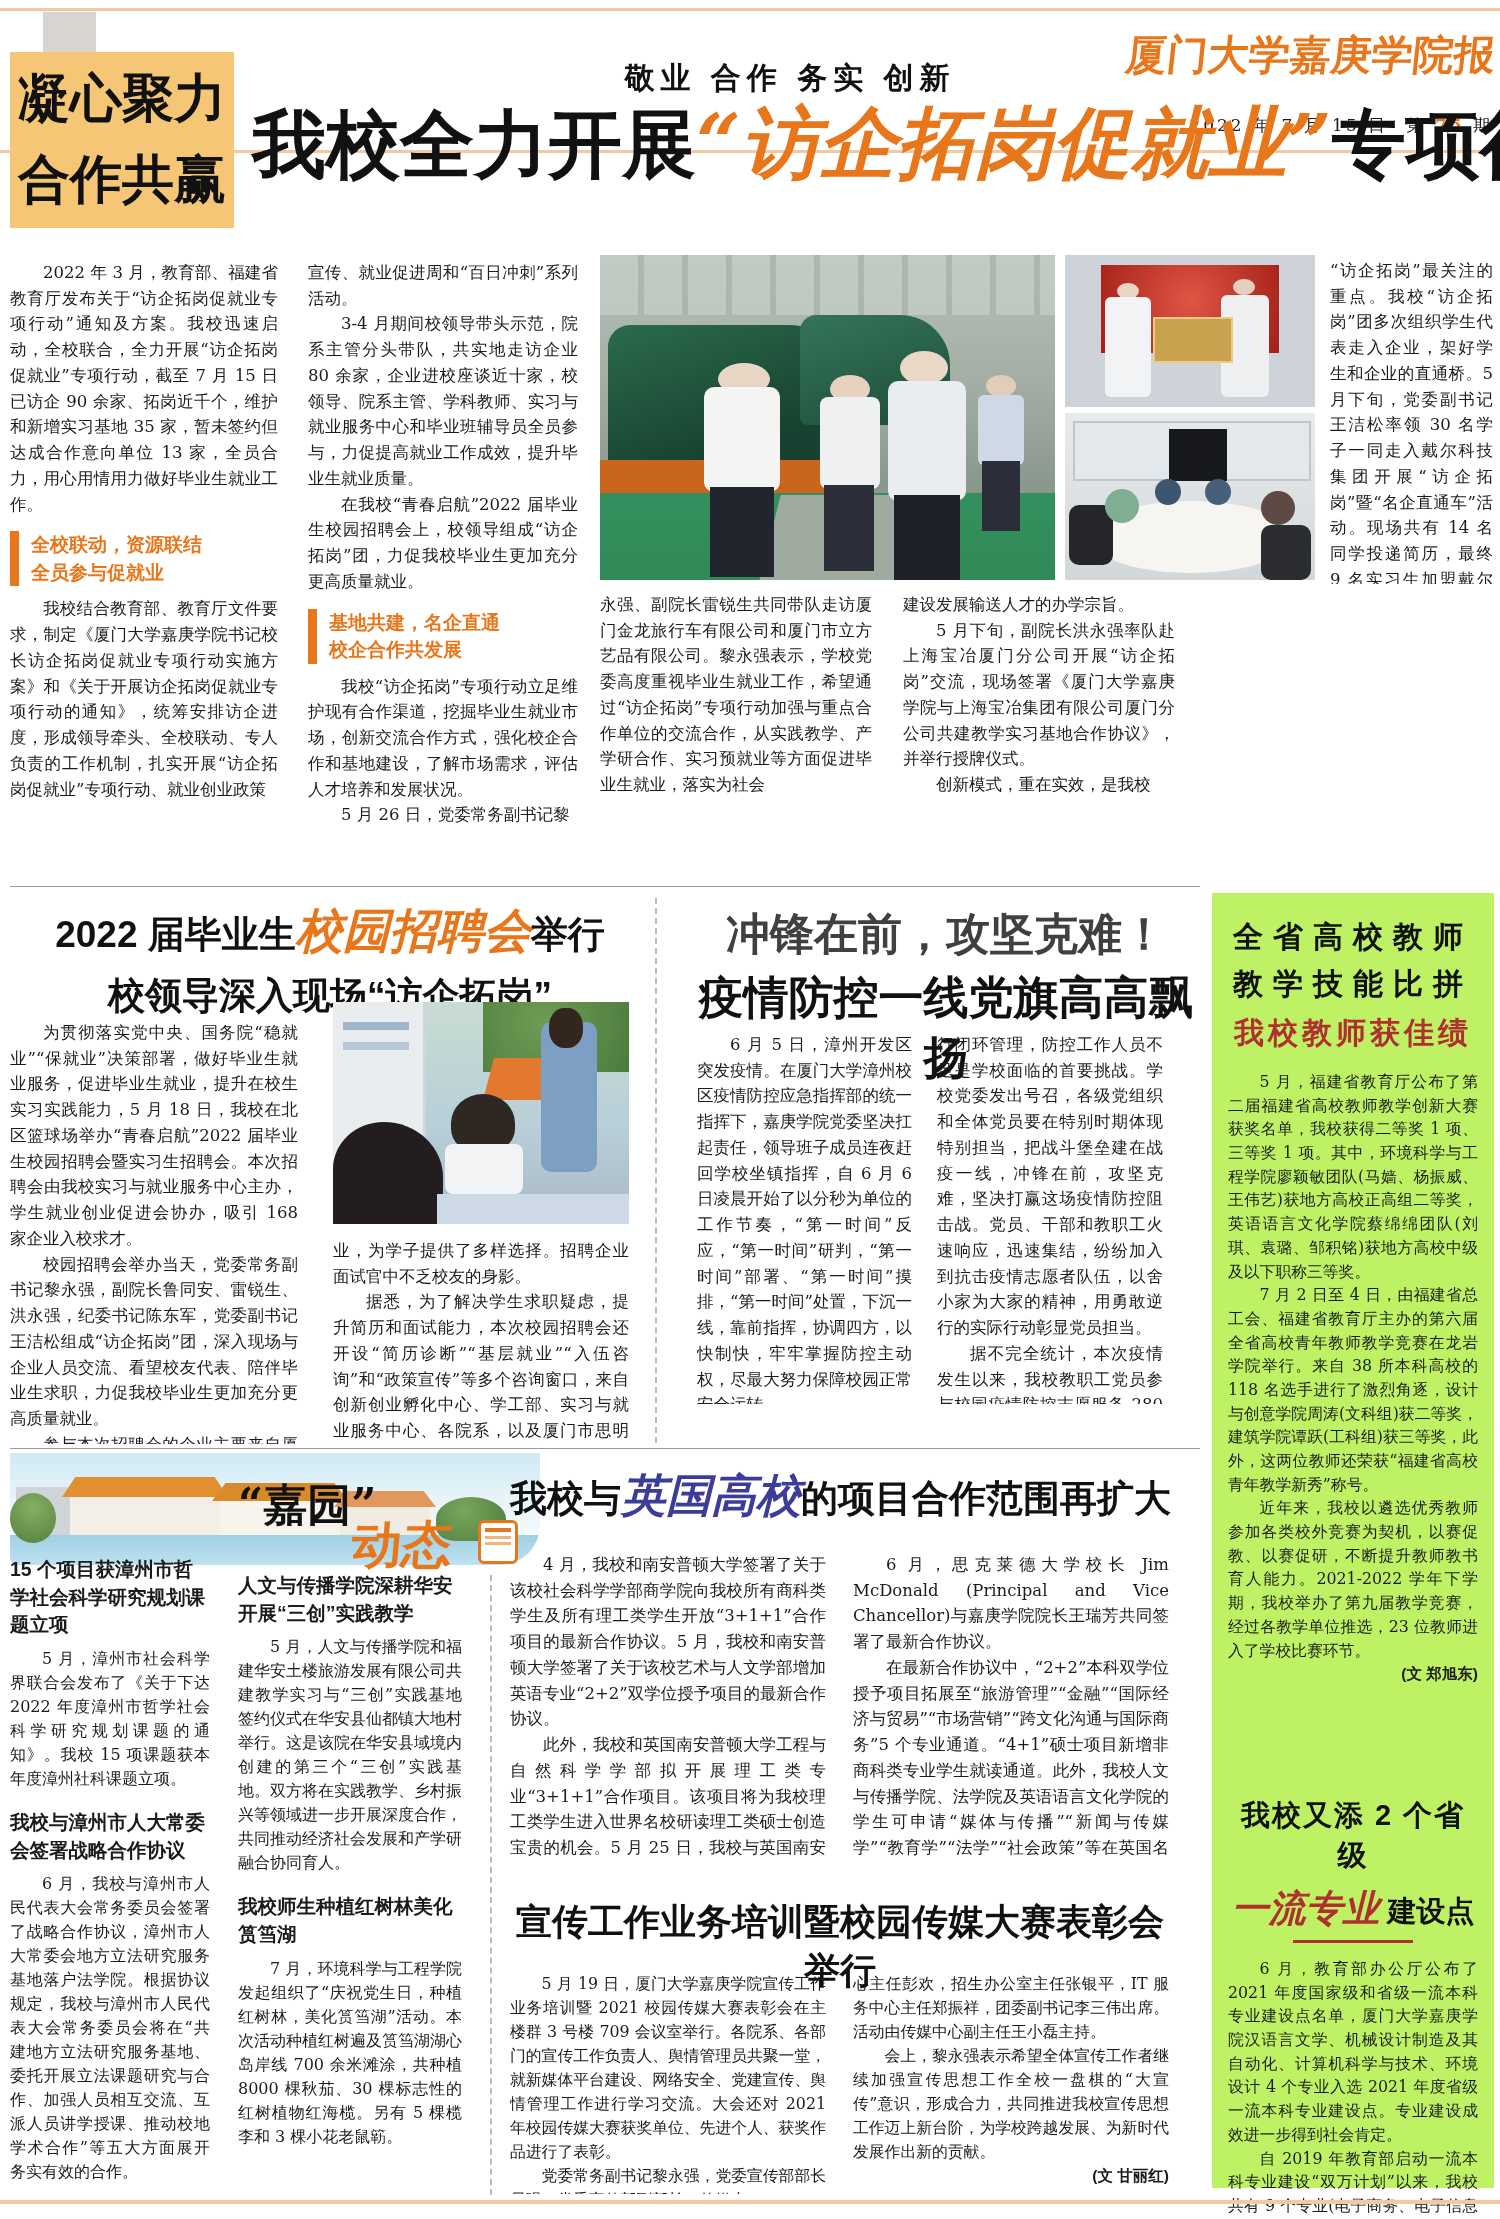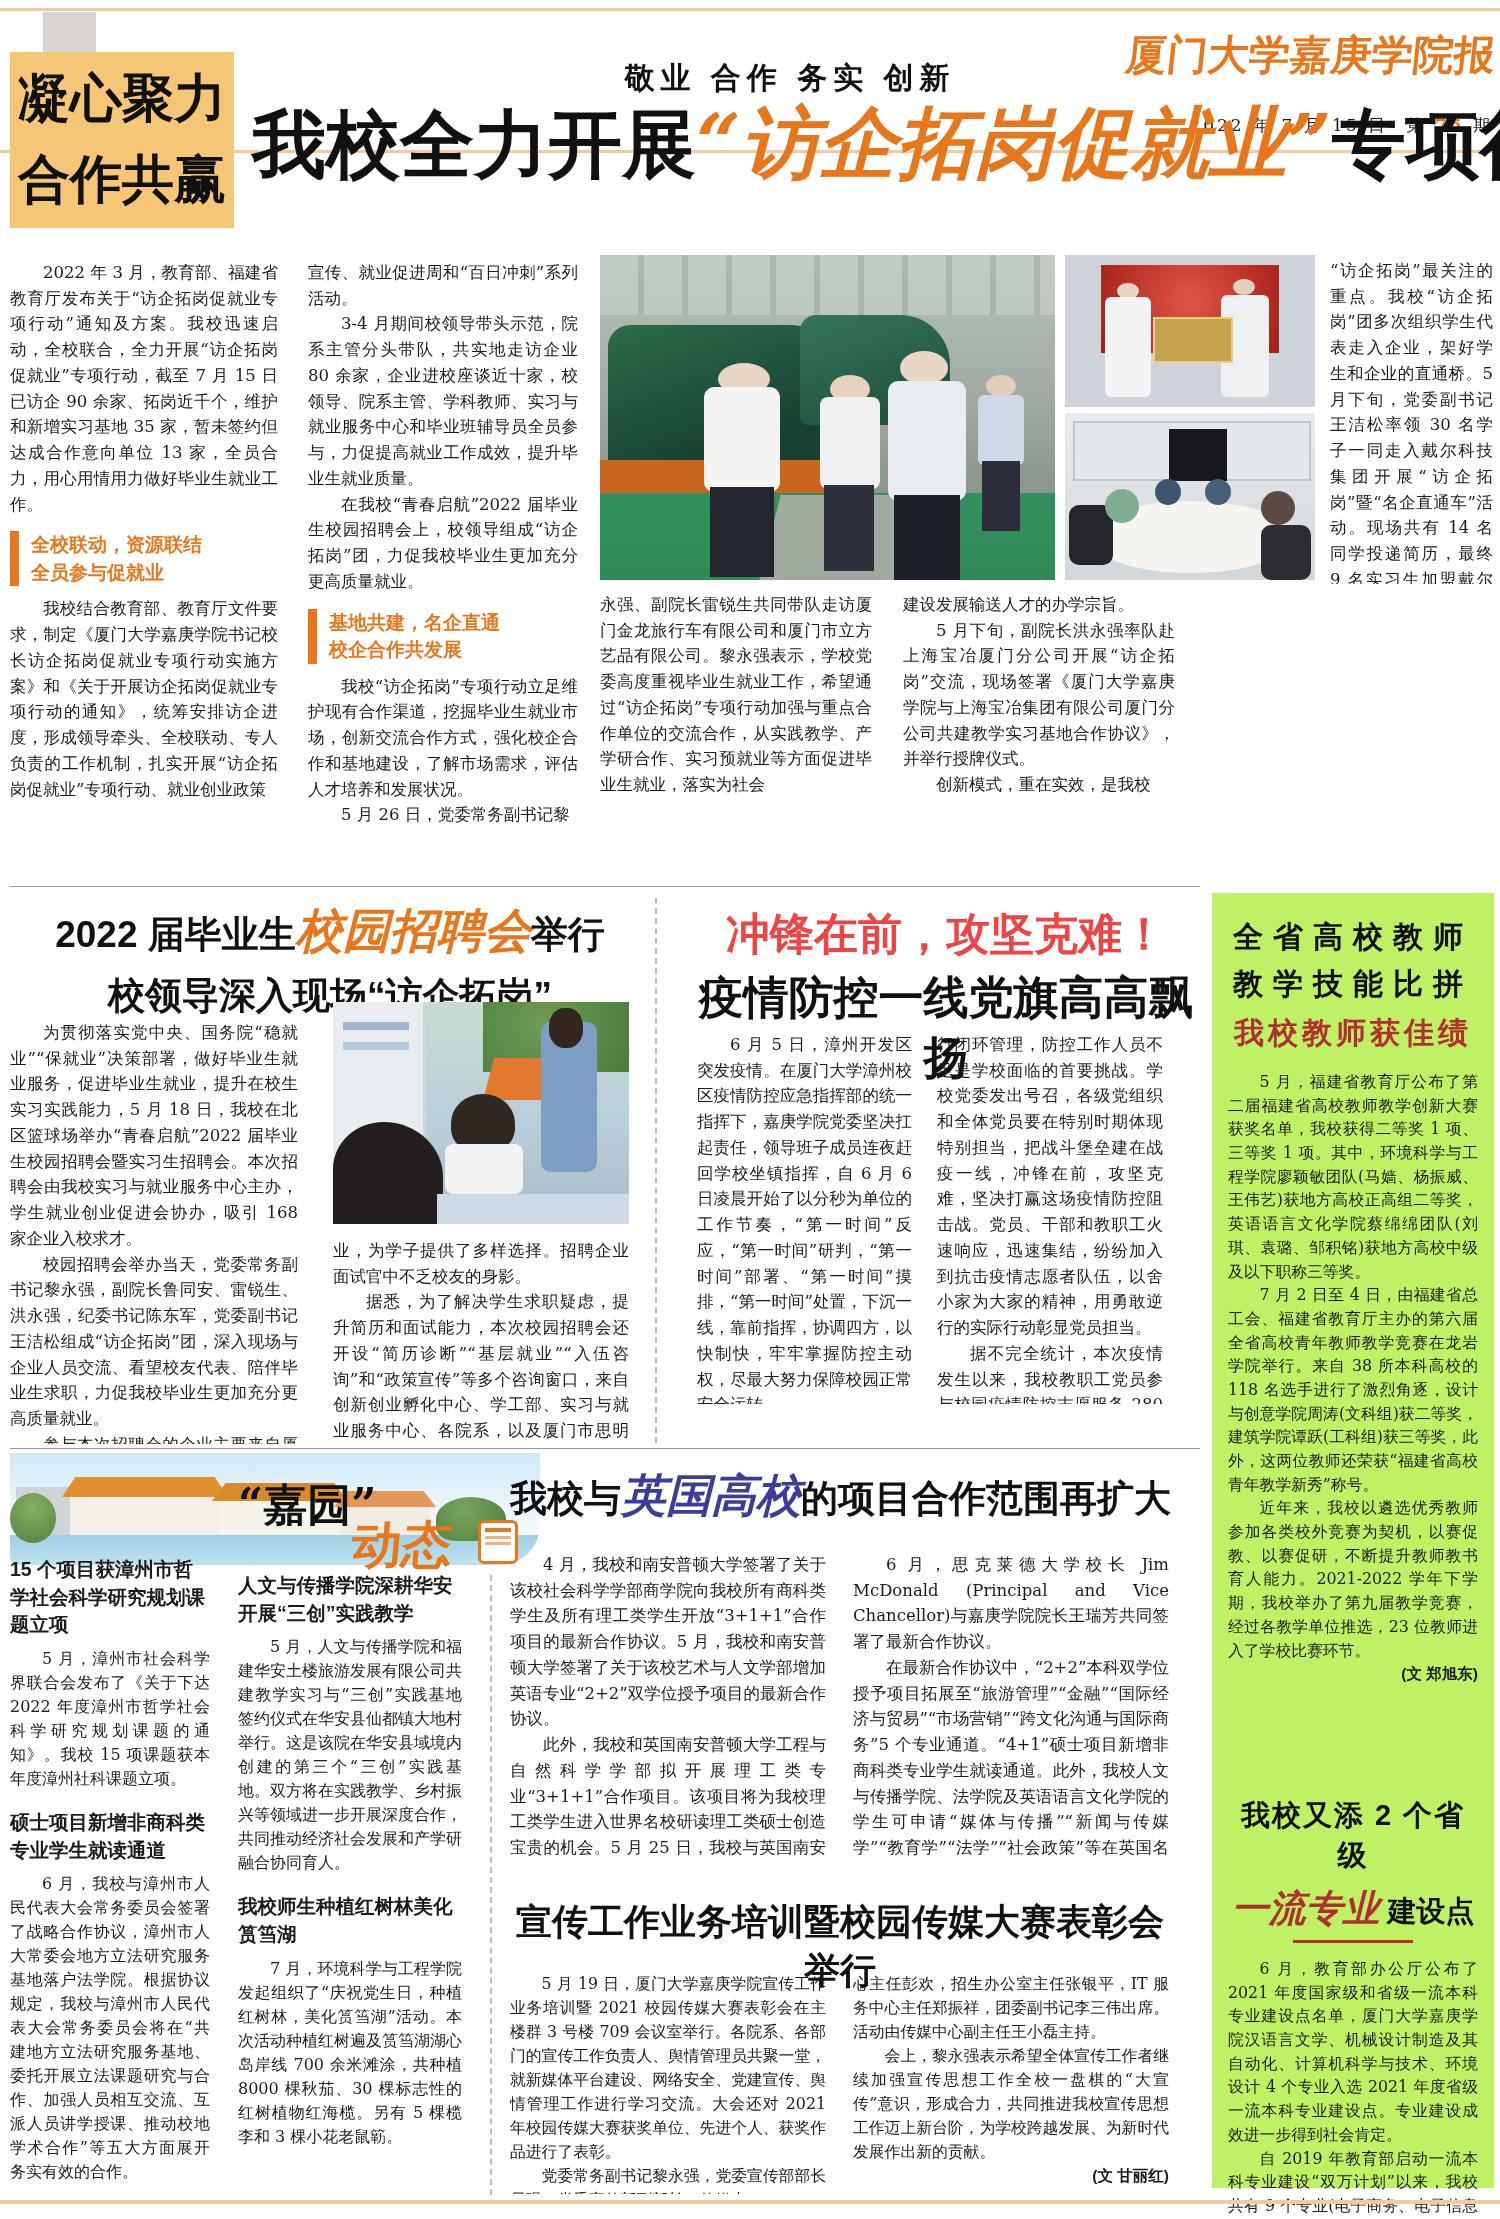--- a/index.html
+++ b/index.html
@@ -167,21 +167,21 @@
     <div>
         <p class="para flush">业，为学子提供了多样选择。招聘企业面试官中不乏校友的身影。</p>
         <p class="para">据悉，为了解决学生求职疑虑，提升简历和面试能力，本次校园招聘会还开设“简历诊断”“基层就业”“入伍咨询”和“政策宣传”等多个咨询窗口，来自创新创业孵化中心、学工部、实习与就业服务中心、各院系，以及厦门市思明区人武部等单位的人员组成咨询团，现场为学生答疑解惑。</p>
       </div>
 
   </div>
 
   <div class="abs dashed-v" style="left:655px;top:898px;height:545px;"></div>
 
   <div class="abs" style="left:680px;top:905px;width:532px;text-align:center;">
-    <div class="hl" style="font-size:44px;color:#ef4444;">冲锋在前，攻坚克难！</div>
+    <div class="hl" style="font-size:44px;color:#404040;">冲锋在前，攻坚克难！</div>
     <div class="hl" style="font-size:45px;margin-top:4px;">疫情防控一线党旗高高飘扬</div>
   </div>
   <div class="abs body-text" style="left:697px;top:1032px;width:215px;height:372px;">
     <div>
         <p class="para">6 月 5 日，漳州开发区突发疫情。在厦门大学漳州校区疫情防控应急指挥部的统一指挥下，嘉庚学院党委坚决扛起责任，领导班子成员连夜赶回学校坐镇指挥，自 6 月 6 日凌晨开始了以分秒为单位的工作节奏，“第一时间”反应，“第一时间”研判，“第一时间”部署、“第一时间”摸排，“第一时间”处置，下沉一线，靠前指挥，协调四方，以快制快，牢牢掌握防控主动权，尽最大努力保障校园正常安全运转。</p>
       </div>
   </div>
   <div class="abs body-text" style="left:937px;top:1032px;width:226px;height:372px;">
     <div>
         <p class="para flush">行闭环管理，防控工作人员不足是学校面临的首要挑战。学校党委发出号召，各级党组织和全体党员要在特别时期体现特别担当，把战斗堡垒建在战疫一线，冲锋在前，攻坚克难，坚决打赢这场疫情防控阻击战。党员、干部和教职工火速响应，迅速集结，纷纷加入到抗击疫情志愿者队伍，以舍小家为大家的精神，用勇敢逆行的实际行动彰显党员担当。</p>
@@ -240,21 +240,21 @@
     <div style="margin:5px 4px 0;height:4px;background:#E8761B;"></div>
     <div style="margin:4px 4px 0;height:3px;background:#F2B278;"></div>
     <div style="margin:3px 4px 0;height:3px;background:#F2B278;"></div>
   </div>
 
   <div class="abs" style="left:10px;top:1556px;width:200px;height:640px;overflow:hidden;">
     <p class="brief-title">15 个项目获漳州市哲学社会科学研究规划课题立项</p>
     <div class="body-text" style="font-size:16px;line-height:1.5;">
         <p class="para">5 月，漳州市社会科学界联合会发布了《关于下达 2022 年度漳州市哲学社会科学研究规划课题的通知》。我校 15 项课题获本年度漳州社科课题立项。</p>
       </div>
-    <p class="brief-title" style="margin-top:18px;">硕士项目新增非商科类专业学生就读通道</p>
+    <p class="brief-title" style="margin-top:18px;">我校与漳州市人大常委会签署战略合作协议</p>
     <div class="body-text" style="font-size:16px;line-height:1.5;">
         <p class="para">6 月，我校与漳州市人民代表大会常务委员会签署了战略合作协议，漳州市人大常委会地方立法研究服务基地落户法学院。根据协议规定，我校与漳州市人民代表大会常务委员会将在“共建地方立法研究服务基地、委托开展立法课题研究与合作、加强人员相互交流、互派人员讲学授课、推动校地学术合作”等五大方面展开务实有效的合作。</p>
       </div>
   </div>
 
   <div class="abs" style="left:238px;top:1572px;width:224px;height:624px;overflow:hidden;">
     <p class="brief-title">人文与传播学院深耕华安开展“三创”实践教学</p>
     <div class="body-text" style="font-size:16px;line-height:1.5;">
         <p class="para">5 月，人文与传播学院和福建华安土楼旅游发展有限公司共建教学实习与“三创”实践基地签约仪式在华安县仙都镇大地村举行。这是该院在华安县域境内创建的第三个“三创”实践基地。双方将在实践教学、乡村振兴等领域进一步开展深度合作，共同推动经济社会发展和产学研融合协同育人。</p>
       </div>

